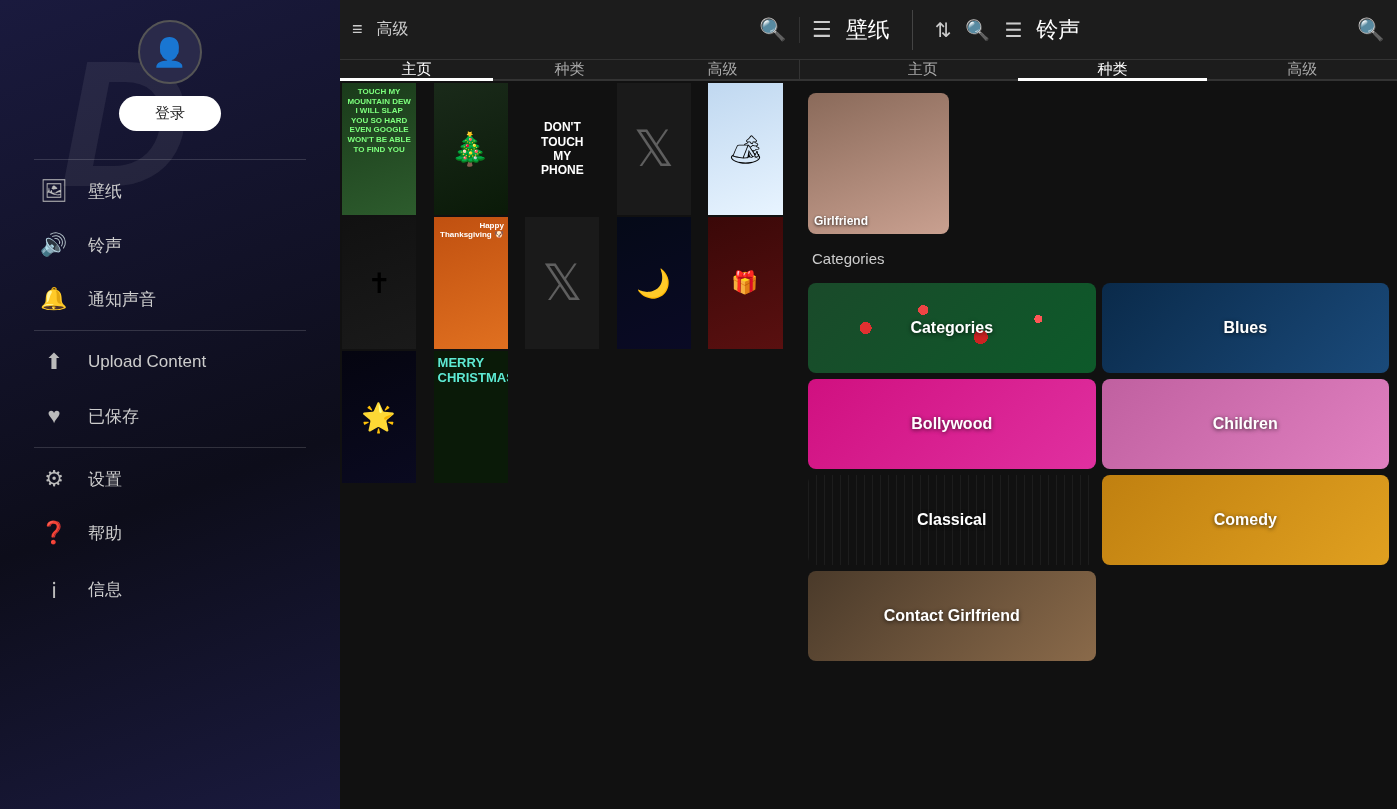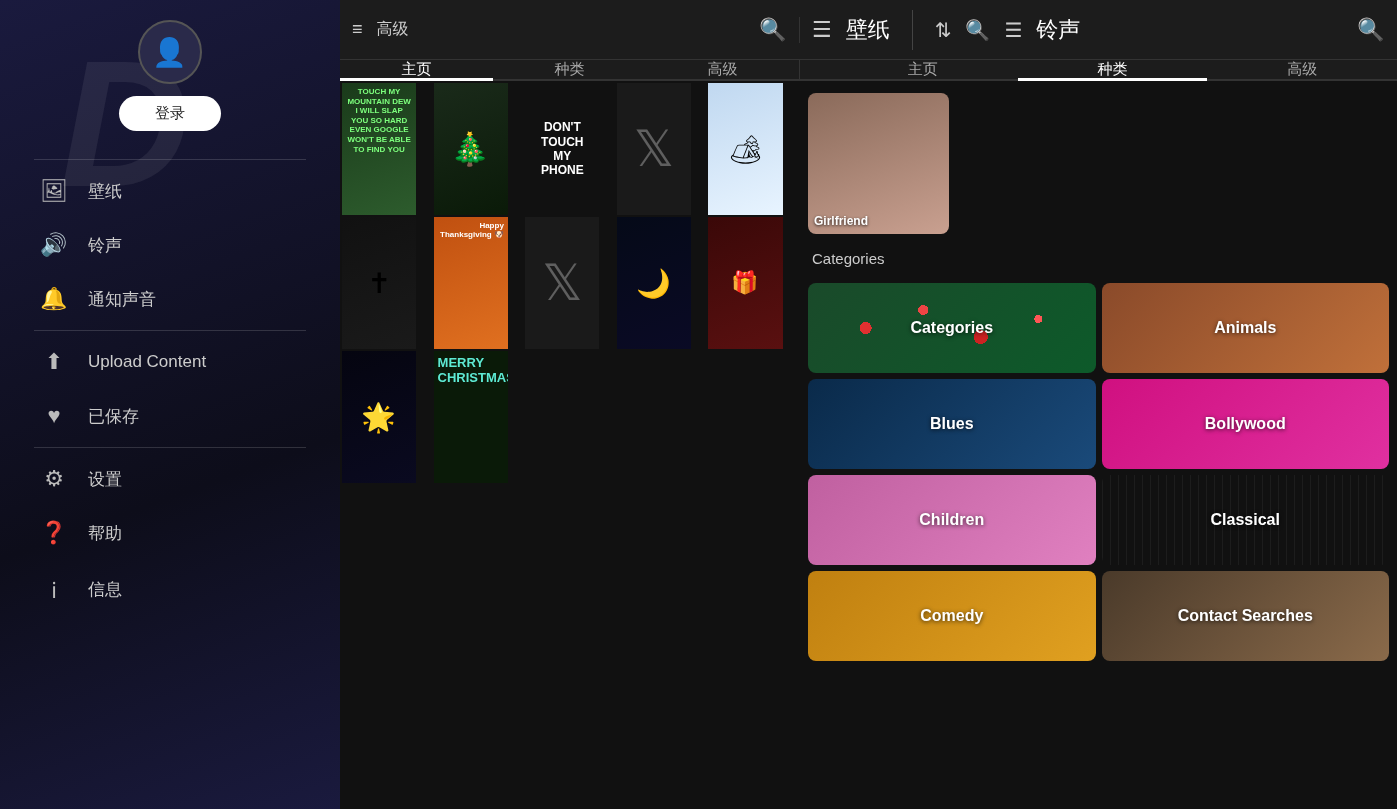--- a/index.html
+++ b/index.html
@@ -425,40 +425,37 @@
             </div>
           </div>
         </div>
 
         <div class="categories-title">Categories</div>
         <div class="categories-grid">
 
           <div class="cat-card cc-alternative">
             <span class="cat-card-label">Categories</span>
           </div>
-          <div class="cat-card cc-animals">
-            <span class="cat-card-label">Animals</span>
-          </div>
           <div class="cat-card cc-blues">
             <span class="cat-card-label">Blues</span>
           </div>
           <div class="cat-card cc-bollywood">
             <span class="cat-card-label">Bollywood</span>
           </div>
           <div class="cat-card cc-children">
             <span class="cat-card-label">Children</span>
           </div>
           <div class="cat-card cc-classical">
             <span class="cat-card-label">Classical</span>
           </div>
           <div class="cat-card cc-comedy">
             <span class="cat-card-label">Comedy</span>
           </div>
           <div class="cat-card cc-contact">
-            <span class="cat-card-label">Contact Searches</span>
+            <span class="cat-card-label">Contact Girlfriend</span>
           </div>
 
         </div>
       </div>
     </div>
 
   </div>
 </div>
 
 </body></html>

